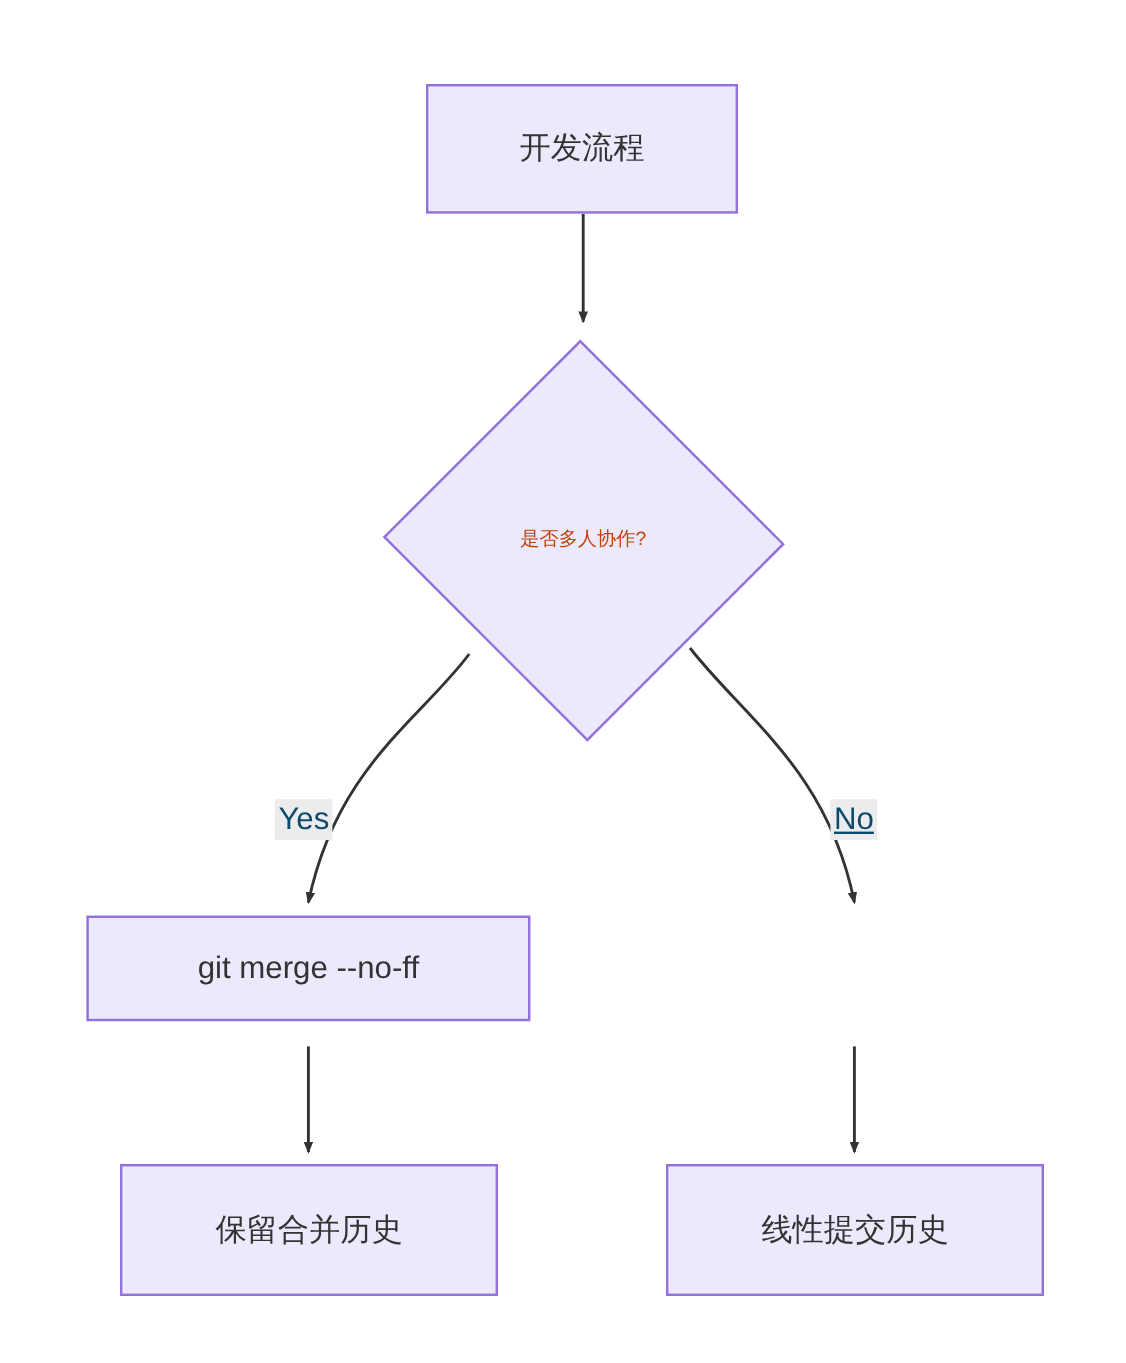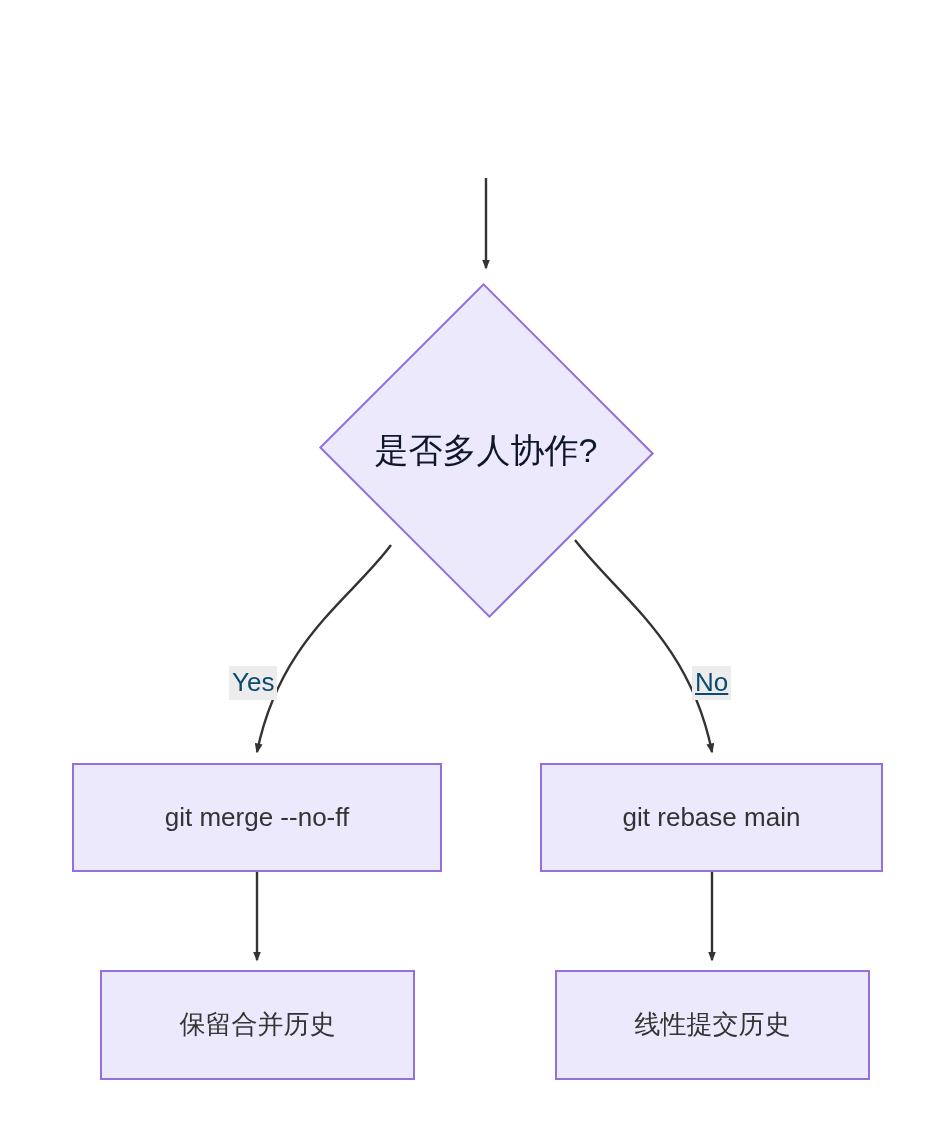--- a/index.html
+++ b/index.html
@@ -57,37 +57,37 @@
     margin-left: -116.5px;
     margin-top: -116.5px;
     background: #ece9fc;
     border: 2px solid #9370db;
     box-sizing: border-box;
     transform: rotate(45deg) scaleX(1.035) scaleY(0.999);
   }
   .decision .decision-label {
     position: relative;
     z-index: 2;
-    color: #0f172a;
-    font-size: 34px;
+    color: #c2410c;
+    font-size: 16px;
     white-space: nowrap;
   }
   .edge-label {
     position: absolute;
     background: #ececec;
     color: #0c4a6e;
     font-size: 26px;
     line-height: 1.15;
     padding: 2px 3px;
     white-space: nowrap;
   }
   
   #node-start   { left: 355px; top: 70px;  width: 260px; height: 108px; }
   #node-decision{ left: 315px; top: 285px; width: 342px; height: 330px; }
-  #node-merge   { left: 72px;  top: 763px; width: 370px; height: 109px; }
+  #node-merge   { left: 72px;  top: 763px; width: 370px; height: 88px; }
   #node-rebase  { left: 540px; top: 763px; width: 343px; height: 109px; }
   #node-keep    { left: 100px; top: 970px; width: 315px; height: 110px; }
   #node-linear  { left: 555px; top: 970px; width: 315px; height: 110px; }
 
   #label-yes { left: 229px; top: 666px; }
   #label-no  { left: 692px; top: 666px; text-decoration: underline; }
 </style>
 </head>
 <body>
 
@@ -104,33 +104,33 @@
 
     <path d="M391,545 C350,600 280,640 257,752" fill="none" stroke="#333333" stroke-width="2.4" marker-end="url(#arrowhead)"></path>
 
     <path d="M575,540 C620,598 690,642 712,752" fill="none" stroke="#333333" stroke-width="2.4" marker-end="url(#arrowhead)"></path>
 
     <path d="M257,872 L257,960" fill="none" stroke="#333333" stroke-width="2.4" marker-end="url(#arrowhead)"></path>
 
     <path d="M712,872 L712,960" fill="none" stroke="#333333" stroke-width="2.4" marker-end="url(#arrowhead)"></path>
   </svg>
 
+  <div class="node process" id="node-start">
+    <span>开发流程</span>
+  </div>
 
   <div class="node decision" id="node-decision">
     <span class="diamond-shape"></span>
     <span class="decision-label">是否多人协作?</span>
   </div>
 
   <div class="node process" id="node-merge">
     <span>git merge --no-ff</span>
   </div>
 
-  <div class="node process" id="node-rebase">
-    <span>git rebase main</span>
-  </div>
 
   <div class="node process" id="node-linear">
     <span>线性提交历史</span>
   </div>
 
   <div class="node process" id="node-keep">
     <span>保留合并历史</span>
   </div>
 
   <div class="edge-label" id="label-yes">Yes</div>

